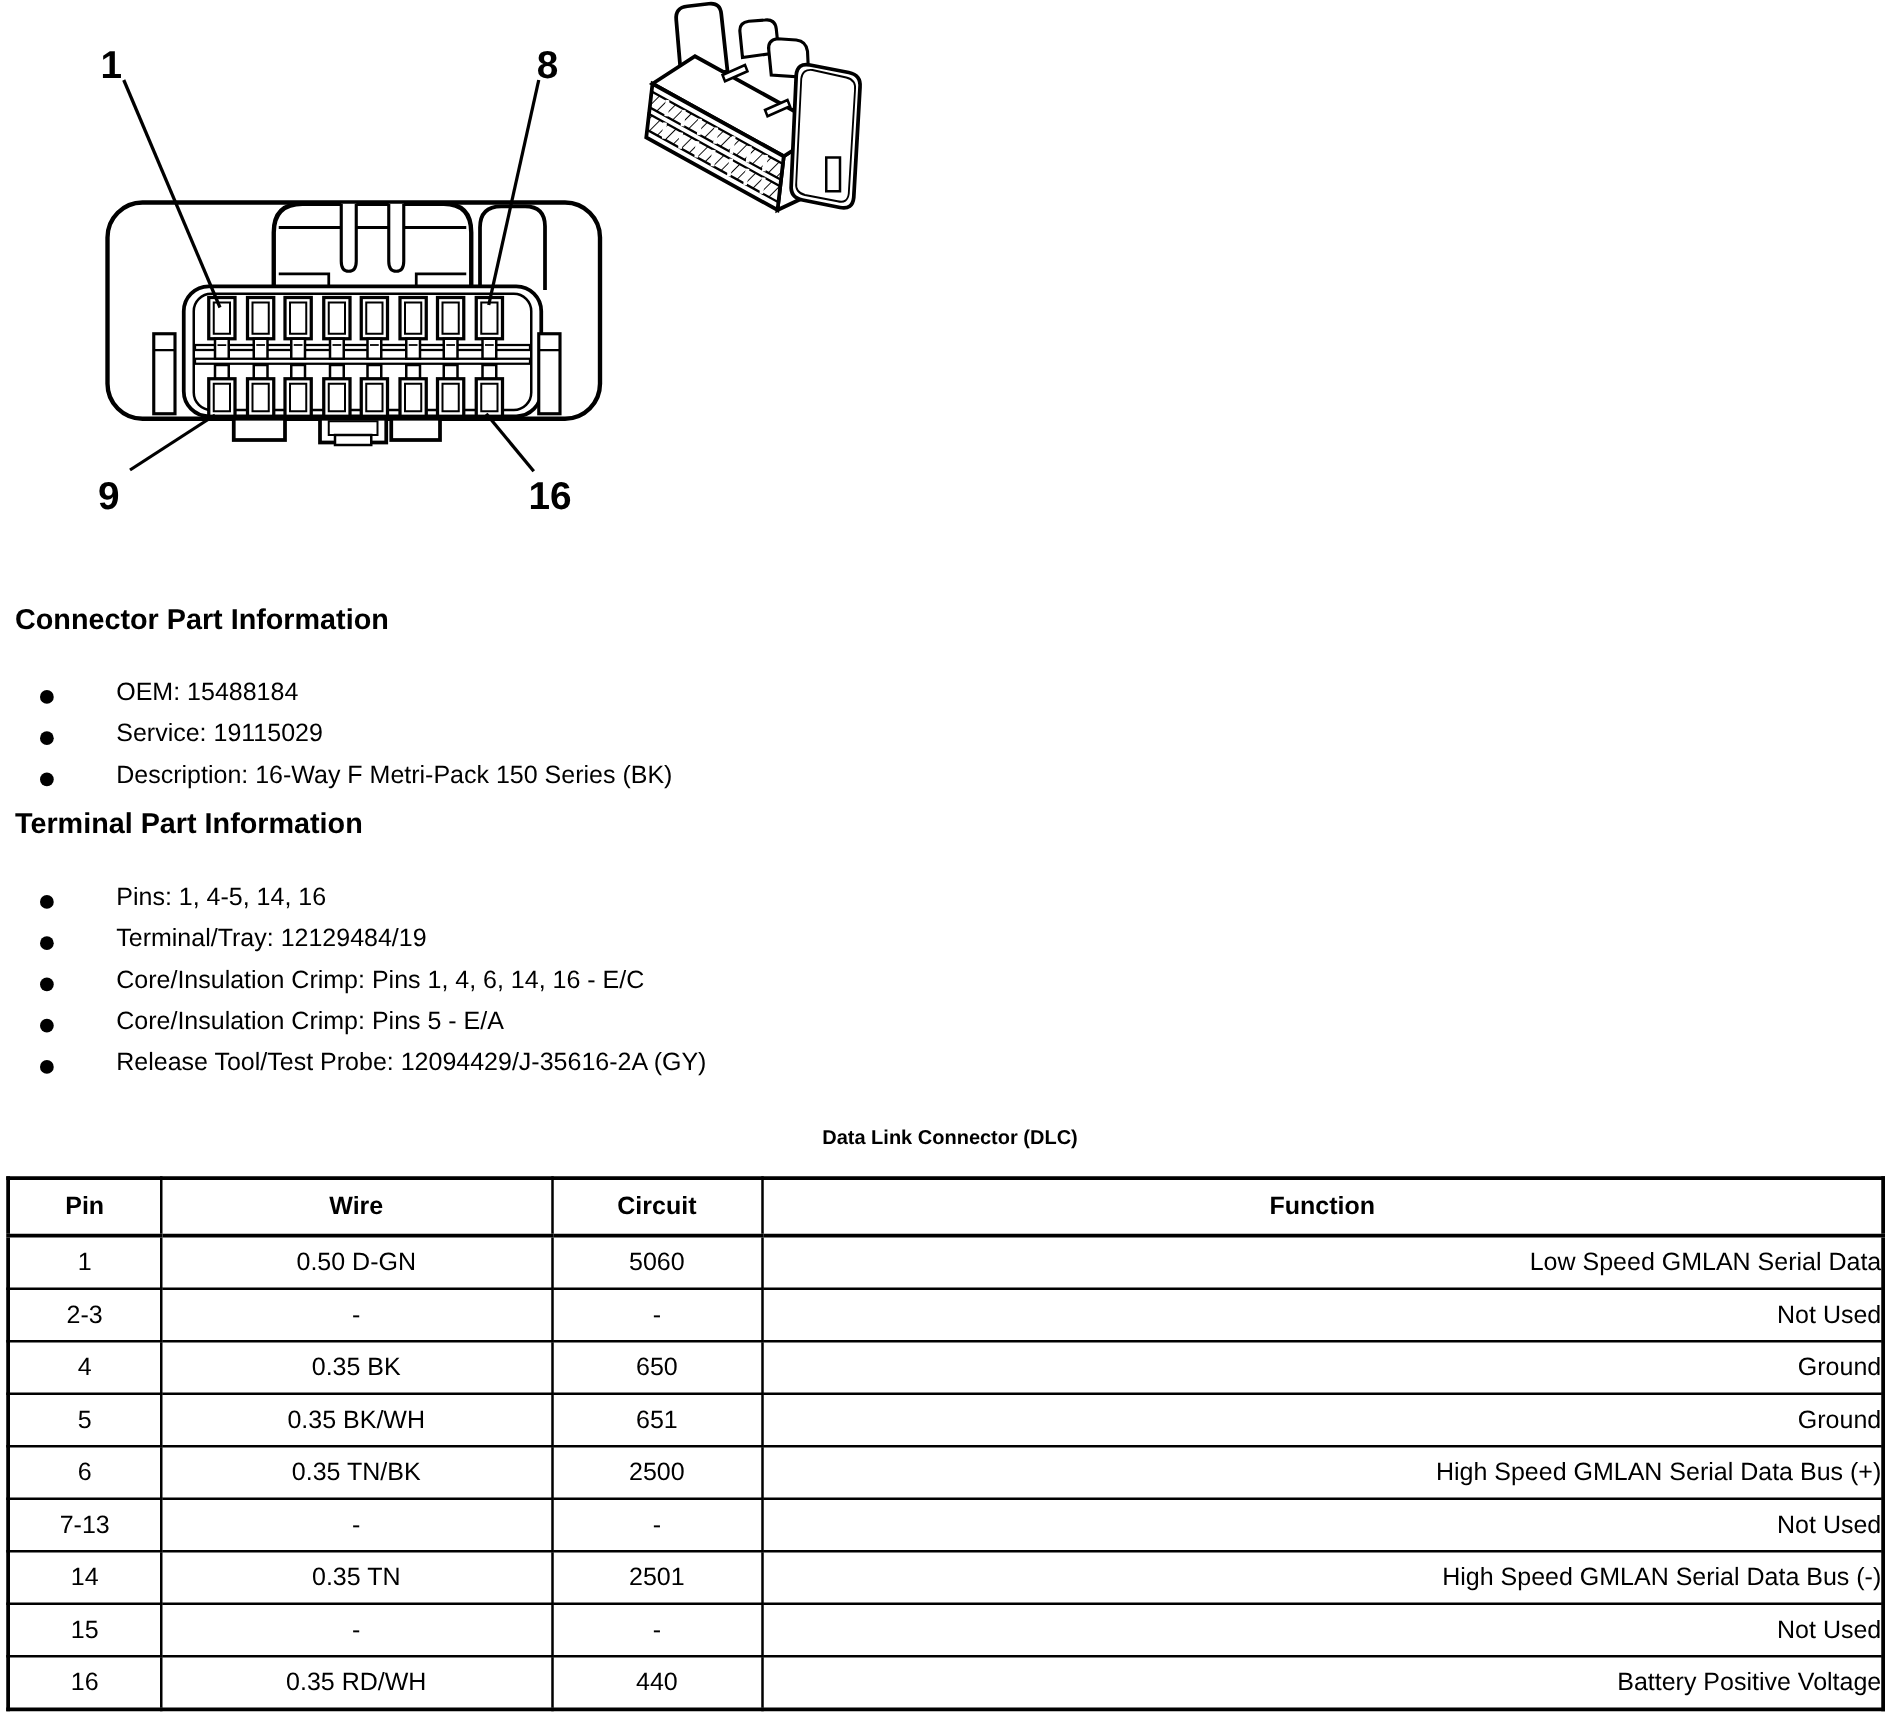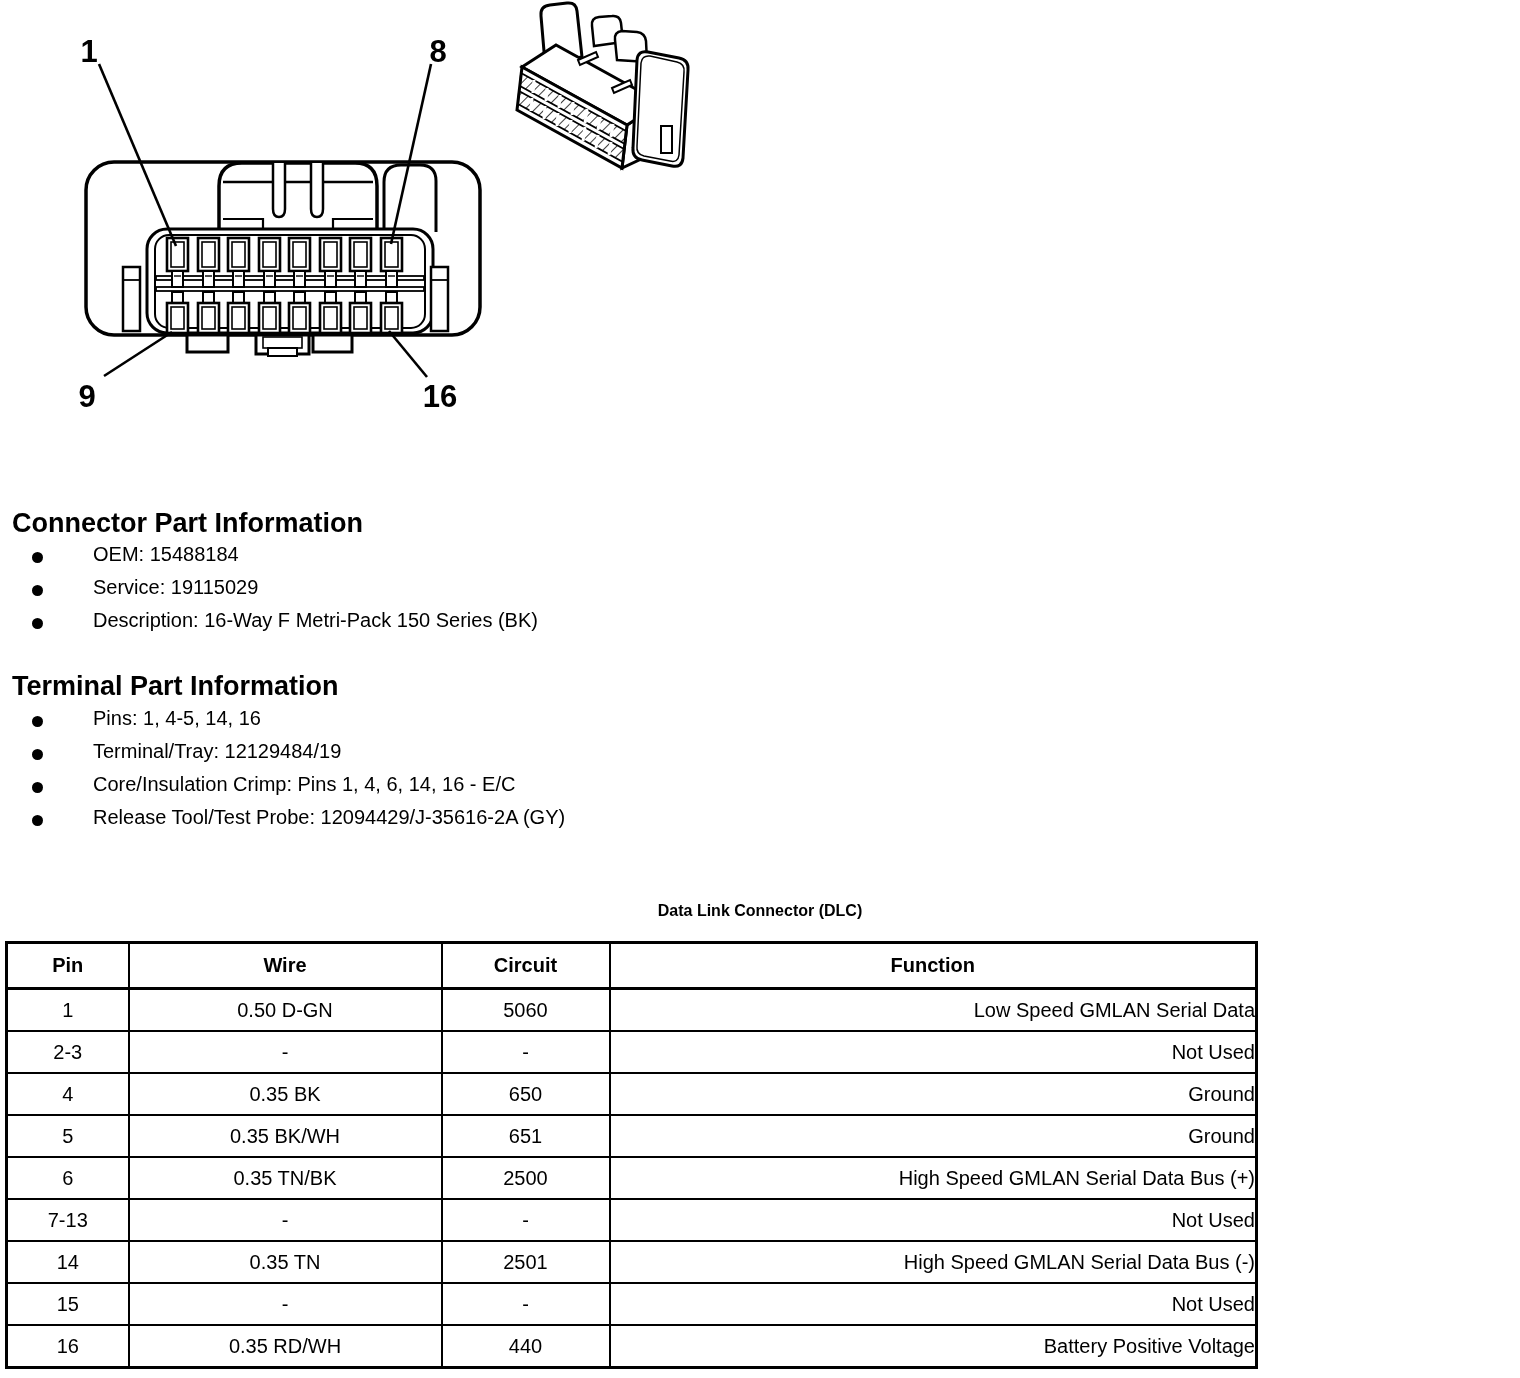--- a/index.html
+++ b/index.html
@@ -6,39 +6,39 @@
   .page{
     position:relative;
     width:1520px;height:1378px;
     background:#ffffff;
     color:#000;
     font-family:"Liberation Sans", sans-serif;
     overflow:hidden;
   }
   .abs{position:absolute;}
   .heading{
-    font-size:27px;font-weight:bold;line-height:22px;margin-top:28px;
+    font-size:23px;font-weight:bold;line-height:22px;
   }
   .blist{display:block;}
   .li{
     display:flex;align-items:center;height:33px;gap:36px;
   }
   .dot{
     width:11px;height:11px;border-radius:50%;
     background:#000;margin-top:5px;flex:0 0 11px;
   }
   .li-text{
     margin-left:14px;font-size:20px;line-height:23px;white-space:nowrap;
   }
   .tbl-title{
     left:0;top:902px;width:1520px;text-align:center;
     font-size:16px;font-weight:bold;
   }
   table.dlc{
-    position:absolute;left:5px;top:941px;width:1253px;
+    position:absolute;left:5px;top:941px;width:1503px;
     border-collapse:collapse;table-layout:fixed;
     border:3px solid #000;
   }
   table.dlc th{
     border:2px solid #000;border-bottom:3px solid #000;
     height:43px;font-size:20px;font-weight:bold;text-align:center;
     padding:0;
   }
   table.dlc td{
     border:2px solid #000;
@@ -198,20 +198,24 @@
       <span class="dot"></span>
       <span class="li-text">Pins: 1, 4-5, 14, 16</span>
     </div>
     <div class="li">
       <span class="dot"></span>
       <span class="li-text">Terminal/Tray: 12129484/19</span>
     </div>
     <div class="li">
       <span class="dot"></span>
       <span class="li-text">Core/Insulation Crimp: Pins 1, 4, 6, 14, 16 - E/C</span>
+    </div>
+    <div class="li">
+      <span class="dot"></span>
+      <span class="li-text">Core/Insulation Crimp: Pins 5 - E/A</span>
     </div>
     <div class="li">
       <span class="dot"></span>
       <span class="li-text">Release Tool/Test Probe: 12094429/J-35616-2A (GY)</span>
     </div>
   </div>
 
   <div class="abs tbl-title">Data Link Connector (DLC)</div>
 
   <table class="dlc">

